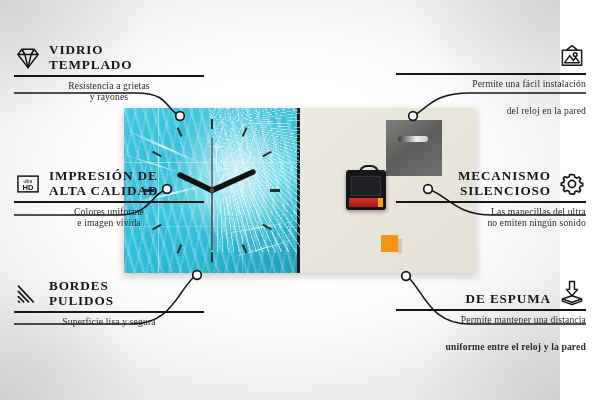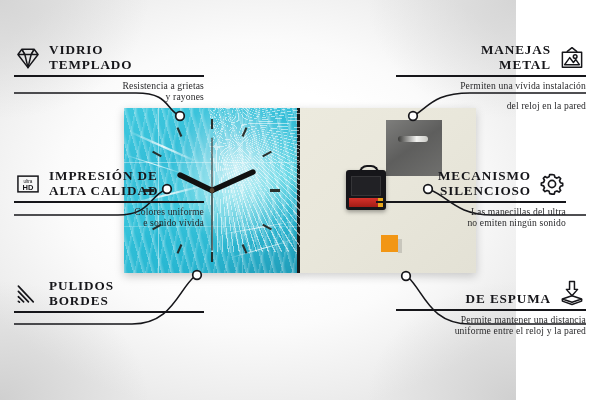--- a/index.html
+++ b/index.html
@@ -5,20 +5,21 @@
   html,body{margin:0;padding:0;}
   body{
     width:600px;height:400px;overflow:hidden;
     font-family:"Liberation Serif", serif;
     background:#ffffff;
   }
   #stage{
     position:relative;width:516px;height:400px;
     background:
       radial-gradient(ellipse 62% 58% at 50% 46%, #ffffff 0%, #ffffff 42%, #fbfbfb 62%, #f2f2f2 82%, #eaeaea 100%);
+    padding-left: 44px;
   }
   .corner-shade{position:absolute;width:150px;height:120px;pointer-events:none;}
   .cs-tl{left:0;top:0;background:radial-gradient(ellipse at 0% 0%, rgba(196,196,196,.55) 0%, rgba(196,196,196,0) 70%);}
   .cs-tr{right:0;top:0;background:radial-gradient(ellipse at 100% 0%, rgba(196,196,196,.55) 0%, rgba(196,196,196,0) 70%);}
   .cs-bl{left:0;bottom:0;background:radial-gradient(ellipse at 0% 100%, rgba(190,190,190,.6) 0%, rgba(190,190,190,0) 70%);}
   .cs-br{right:0;bottom:0;background:radial-gradient(ellipse at 100% 100%, rgba(190,190,190,.6) 0%, rgba(190,190,190,0) 70%);}
 
   
   #product{position:absolute;left:124px;top:108px;width:352px;height:165px;}
   .panel{position:absolute;top:0;height:165px;}
@@ -59,21 +60,21 @@
   
   .callout{position:absolute;width:210px;}
   .co-head{display:flex;align-items:flex-end;gap:7px;}
   .co-left .co-head{justify-content:flex-start;}
   .co-right .co-head{justify-content:flex-end;}
   .co-title{font-size:13.2px;letter-spacing:.9px;color:#16161a;line-height:15px;font-weight:700;text-transform:uppercase;}
   .co-left .co-title{text-align:left;}
   .co-right .co-title{text-align:right;}
   .co-rule{height:1.5px;background:#16161a;margin-top:3px;}
   .co-sub{font-size:9.6px;color:#2a2a2c;line-height:11.4px;margin-top:3px;letter-spacing:.15px;}
-  .co-left .co-sub{text-align:right;}
+  .co-left .co-sub{text-align:center;}
   .co-right .co-sub{text-align:right;}
   .ico{width:28px;height:28px;flex:0 0 28px;display:block;}
   .ico svg{display:block;width:28px;height:28px;}
 
   #wires{position:absolute;left:0;top:0;width:600px;height:400px;pointer-events:none;}
 </style>
 </head>
 <body>
 
 <div id="stage">
@@ -189,66 +190,63 @@
           <text x="16" y="22.6" text-anchor="middle" font-family="Liberation Sans, sans-serif" font-size="8.6" font-weight="bold" fill="#16161a">HD</text>
         </svg>
       </span>
       <div>
         <div class="co-title">IMPRESIÓN DE</div>
         <div class="co-title">ALTA CALIDAD</div>
       </div>
     </div>
     <div class="co-rule"></div>
     <div class="co-sub">Colores uniforme</div>
-    <div class="co-sub" style="margin-top:0;">e sonido vívida</div>
+    <div class="co-sub" style="margin-top:0;">e imagen vívida</div>
   </div>
 
   <div class="callout co-left" style="left:14px;top:278px;width:190px;">
     <div class="co-head">
       <span class="ico">
         <svg viewBox="0 0 32 32">
             <g stroke="#16161a" stroke-width="1.9" stroke-linecap="round">
           <line x1="5" y1="7" x2="22" y2="25"></line>
           <line x1="5" y1="13" x2="16.5" y2="25"></line>
           <line x1="5" y1="19" x2="11" y2="25"></line>
           <line x1="5" y1="24.4" x2="6.2" y2="25.4"></line>
         </g>
           </svg>
       </span>
       <div>
+        <div class="co-title">BORDES</div>
         <div class="co-title">PULIDOS</div>
-        <div class="co-title">BORDES</div>
-      </div>
-    </div>
-    <div class="co-rule"></div>
+      </div>
+    </div>
+    <div class="co-rule"></div>
+    <div class="co-sub">Superficie lisa y segura</div>
   </div>
 
   <div class="callout co-right" style="left:396px;top:42px;width:190px;">
     <div class="co-head">
-      <div>
-        <div class="co-title">MANEJAS</div>
-        <div class="co-title">METAL</div>
-      </div>
       <span class="ico">
         <svg viewBox="0 0 32 32">
             <g fill="none" stroke="#16161a" stroke-width="1.7" stroke-linejoin="round">
           <path d="M10 9 L16 4.2 L22 9"></path>
           <rect x="5" y="9.5" width="22" height="17"></rect>
           <path d="M7.6 23.6 L13.4 15.6 L17.6 21.2 L20.4 17.8 L24.4 23.6 Z" fill="none"></path>
           <circle cx="19.6" cy="14.4" r="2.1"></circle>
         </g>
           </svg>
       </span>
     </div>
     <div class="co-rule"></div>
-    <div class="co-sub">Permiten una vívida instalación</div>
-    <div class="co-sub" style="margin-top:9px;">del reloj en la pared</div>
-  </div>
-
-  <div class="callout co-right" style="left:376px;top:168px;width:190px;">
+    <div class="co-sub">Permite una fácil instalación</div>
+    <div class="co-sub" style="margin-top:16px;">del reloj en la pared</div>
+  </div>
+
+  <div class="callout co-right" style="left:396px;top:168px;width:190px;">
     <div class="co-head">
       <div>
         <div class="co-title">MECANISMO</div>
         <div class="co-title">SILENCIOSO</div>
       </div>
       <span class="ico">
         <svg viewBox="0 0 32 32">
             <g fill="none" stroke="#16161a" stroke-width="1.9" stroke-linejoin="round">
           <path d="M16 5.2 l2.6 .5 .7 2.6 2.4 1 2.3-1.3 1.9 1.9 -1.3 2.3 1 2.4 2.6 .7 0 2.6 -2.6 .7 -1 2.4 1.3 2.3 -1.9 1.9 -2.3-1.3 -2.4 1 -.7 2.6 -2.6 0 -2.6-.5 -.7-2.6 -2.4-1 -2.3 1.3 -1.9-1.9 1.3-2.3 -1-2.4 -2.6-.7 0-2.6 2.6-.7 1-2.4 -1.3-2.3 1.9-1.9 2.3 1.3 2.4-1 .7-2.6 Z"></path>
           <circle cx="16" cy="16" r="4.1"></circle>
@@ -271,16 +269,16 @@
             <g fill="none" stroke="#16161a" stroke-width="1.7" stroke-linejoin="round">
           <path d="M13.2 4 h5.6 v9 h3.6 L16 20.2 L9.6 13 h3.6 Z"></path>
           <path d="M16 20.2 L5 24 L16 27.8 L27 24 Z"></path>
           <path d="M5 24 v2.4 L16 30.2 L27 26.4 V24"></path>
         </g>
           </svg>
       </span>
     </div>
     <div class="co-rule"></div>
     <div class="co-sub">Permite mantener una distancia</div>
-    <div class="co-sub" style="margin-top:0;">uniforme entre el reloj y la pared</div>
+    <div class="co-sub" style="margin-top:16px;font-weight:bold;">uniforme entre el reloj y la pared</div>
   </div>
 
 </div>
 
 </body></html>

